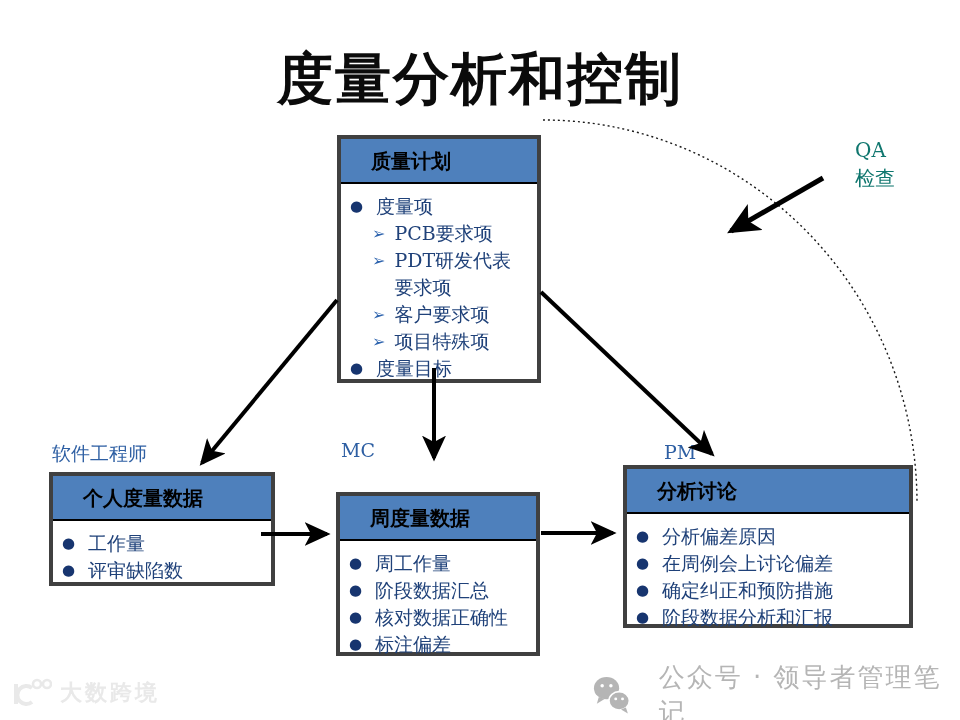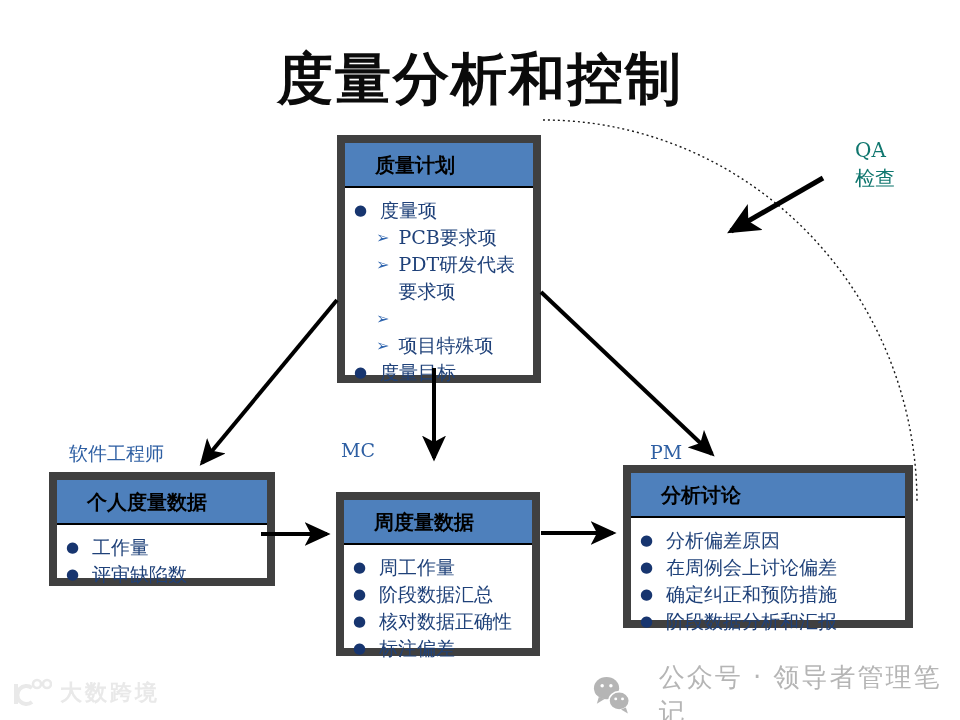--- a/index.html
+++ b/index.html
@@ -5,21 +5,21 @@
   html,body{margin:0;padding:0;}
   .stage{
     position:relative;width:960px;height:720px;background:#ffffff;overflow:hidden;
     font-family:"DejaVu Serif","Liberation Serif",serif;
   }
   .title{
     position:absolute;left:0;top:42px;width:960px;text-align:center;
     font-size:56px;font-weight:700;color:#0b0b0b;letter-spacing:2px;margin:0;
   }
   svg.overlay{position:absolute;left:0;top:0;z-index:6;pointer-events:none;}
-  .box{position:absolute;border:8px solid #404040;background:#fff;z-index:3;box-sizing:border-box;}
+  .box{position:absolute;border:4px solid #404040;background:#fff;z-index:3;box-sizing:border-box;}
   .box-header{
     background:#4E80BC;border-bottom:2px solid #000;
     font-weight:bold;color:#000;font-size:20px;
     padding:9px 4px 7px 30px;box-sizing:border-box;
   }
   .box-body{padding:9px 2px 4px 6px;}
   .li{display:flex;align-items:flex-start;font-size:19px;line-height:27px;color:#1F4179;}
   .li .blt{flex:0 0 auto;}
   .li .txt{flex:1 1 auto;white-space:pre-line;}
   .li.lv1 .blt{color:#17356F;font-size:15px;padding:0 13px 0 3px;line-height:27px;}
@@ -71,33 +71,34 @@
           <span class="blt">➢</span>
           <span class="txt">PCB要求项</span>
         </div>
         <div class="li lv2">
           <span class="blt">➢</span>
           <span class="txt">PDT研发代表
 要求项</span>
         </div>
         <div class="li lv2">
           <span class="blt">➢</span>
+          <span class="txt">客户要求项</span>
         </div>
         <div class="li lv2">
           <span class="blt">➢</span>
           <span class="txt">项目特殊项</span>
         </div>
         <div class="li lv1">
           <span class="blt">●</span>
           <span class="txt">度量目标</span>
         </div>
       </div>
   </div>
 
-  <div class="role-label" style="left:69px;top:441px;">软件工程师</div>
+  <div class="role-label" style="left:52px;top:441px;">软件工程师</div>
   <div class="box" style="left:49px;top:472px;width:226px;height:114px;">
     <div class="box-header">个人度量数据</div>
     <div class="box-body">
         <div class="li lv1">
           <span class="blt">●</span>
           <span class="txt">工作量</span>
         </div>
         <div class="li lv1">
           <span class="blt">●</span>
           <span class="txt">评审缺陷数</span>
@@ -121,21 +122,21 @@
           <span class="blt">●</span>
           <span class="txt">核对数据正确性</span>
         </div>
         <div class="li lv1">
           <span class="blt">●</span>
           <span class="txt">标注偏差</span>
         </div>
       </div>
   </div>
 
-  <div class="role-label" style="left:650px;top:441px;">PM</div>
+  <div class="role-label" style="left:664px;top:441px;">PM</div>
   <div class="box" style="left:623px;top:465px;width:290px;height:163px;">
     <div class="box-header">分析讨论</div>
     <div class="box-body">
         <div class="li lv1">
           <span class="blt">●</span>
           <span class="txt">分析偏差原因</span>
         </div>
         <div class="li lv1">
           <span class="blt">●</span>
           <span class="txt">在周例会上讨论偏差</span>

